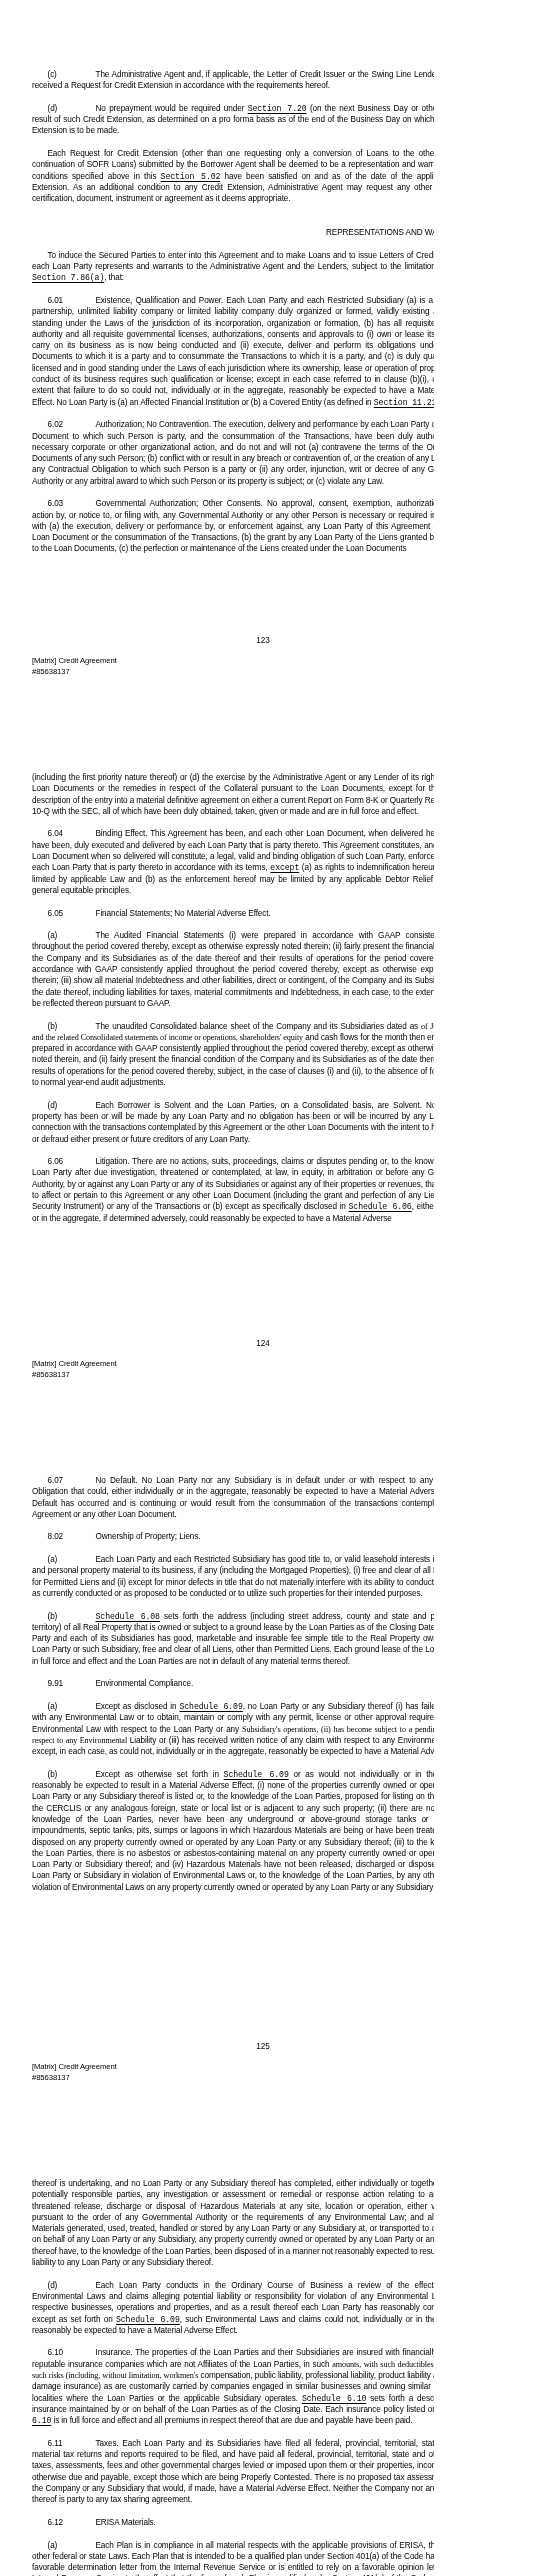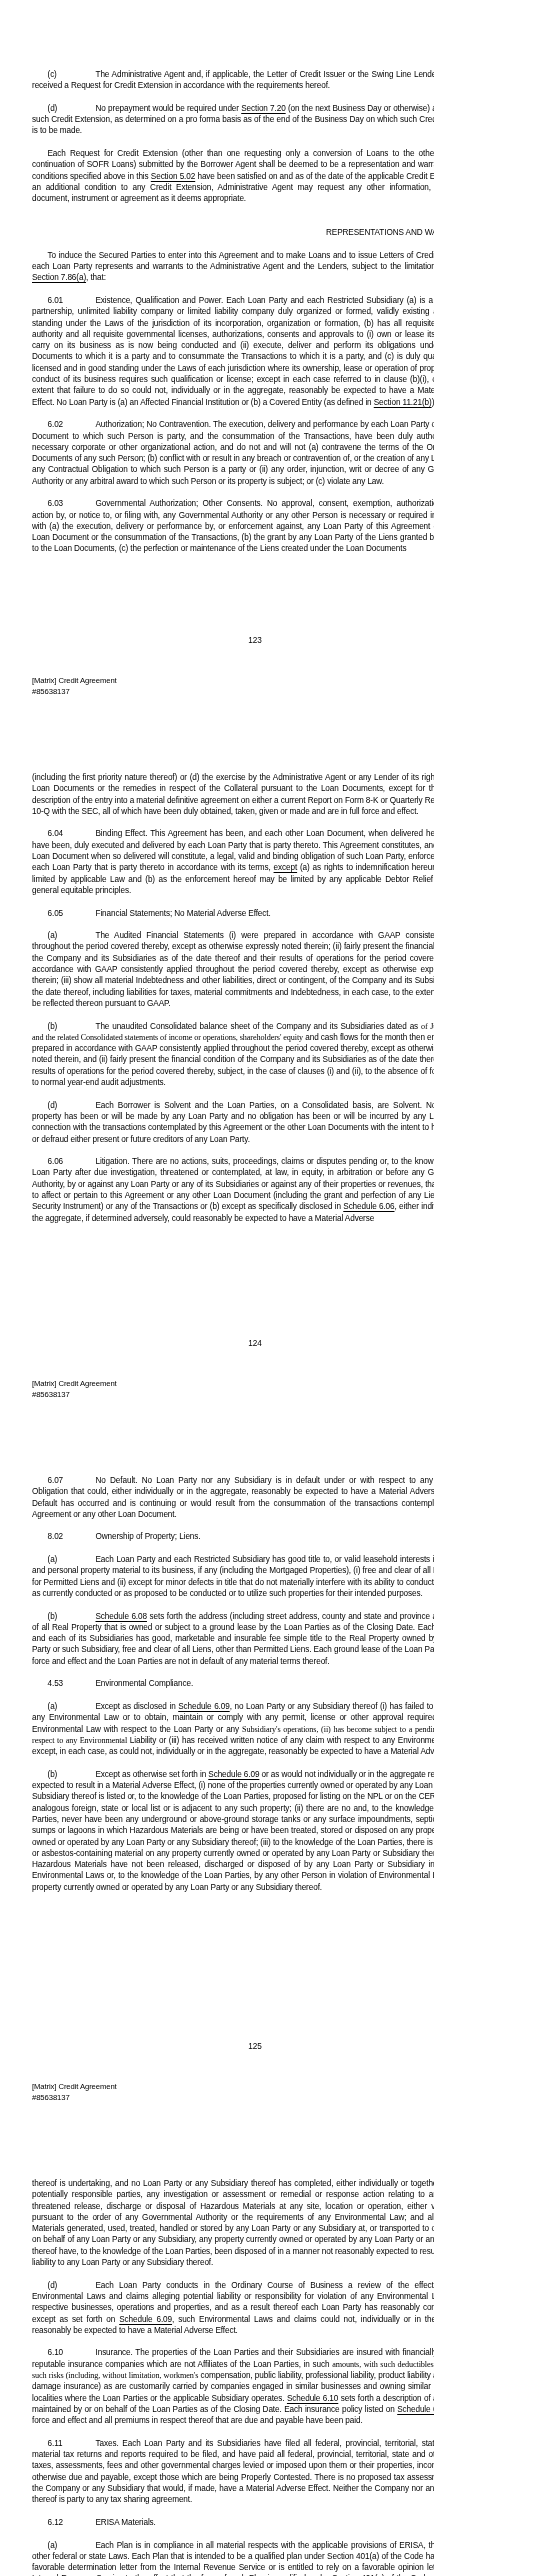--- a/index.html
+++ b/index.html
@@ -20,23 +20,23 @@
     position:absolute;left:32px;top:69px;width:446px;
     max-height:570px;overflow:hidden;
     text-align:justify;
   }
   .content > :first-child{margin-top:0;}
   .para{margin:11.3px 0 0 0;text-indent:15.5px;}
   .para.cont{text-indent:0;}
   .plabel{display:inline-block;min-width:48px;text-indent:0;}
   .heading{margin:11.3px 0 0 0;text-align:right;text-indent:0;}
   .serif{font-family:"Liberation Serif","DejaVu Serif",serif;}
-  u{text-decoration:underline;text-underline-offset:1.5px;}
-  .page-number{position:absolute;top:635px;left:32px;width:446px;text-align:center;}
-  .page-footer{position:absolute;top:656px;left:32px;font-size:7.7px;line-height:10.8px;margin-top:20px;}
+  u{text-decoration:underline;text-underline-offset:1.5px;font-family:Liberation Mono, monospace;}
+  .page-number{position:absolute;top:635px;left:40px;width:446px;text-align:center;}
+  .page-footer{position:absolute;top:656px;left:32px;font-size:7.7px;line-height:10.8px;}
 </style>
 </head>
 <body>
 
 <div class="canvas">
     <section class="page">
       <div class="content">
         <p class="para"><span class="plabel">(c)</span><span class="ptext">The Administrative Agent and, if applicable, the Letter of Credit Issuer or the Swing Line Lender shall have received a Request for Credit Extension in accordance with the requirements hereof.</span></p>
         <p class="para"><span class="plabel">(d)</span><span class="ptext">No prepayment would be required under <u>Section 7.20</u> (on the next Business Day or otherwise) as a result of such Credit Extension, as determined on a pro forma basis as of the end of the Business Day on which such Credit Extension is to be made.</span></p>
         <p class="para"><span class="ptext">Each Request for Credit Extension (other than one requesting only a conversion of Loans to the other Type or a continuation of SOFR Loans) submitted by the Borrower Agent shall be deemed to be a representation and warranty that the conditions specified above in this <u>Section 5.02</u> have been satisfied on and as of the date of the applicable Credit Extension.  As an additional condition to any Credit Extension, Administrative Agent may request any other information, certification, document, instrument or agreement as it deems appropriate.</span></p>
@@ -70,21 +70,21 @@
         <div>[Matrix] Credit Agreement</div>
         <div>#85638137</div>
       </div>
     </section>
     <section class="page">
       <div class="content">
         <p class="para"><span class="plabel">6.07</span><span class="ptext">No Default.  No Loan Party nor any Subsidiary is in default under or with respect to any Contractual Obligation that could, either individually or in the aggregate, reasonably be expected to have a Material Adverse Effect.  No Default has occurred and is continuing or would result from the consummation of the transactions contemplated by this Agreement or any other Loan Document.</span></p>
         <p class="para"><span class="plabel">8.02</span><span class="ptext">Ownership of Property; Liens.</span></p>
         <p class="para"><span class="plabel">(a)</span><span class="ptext">Each Loan Party and each Restricted Subsidiary has good title to, or valid leasehold interests in, all its real and personal property material to its business, if any (including the Mortgaged Properties), (i) free and clear of all Liens except for Permitted Liens and (ii) except for minor defects in title that do not materially interfere with its ability to conduct its business as currently conducted or as proposed to be conducted or to utilize such properties for their intended purposes.</span></p>
         <p class="para"><span class="plabel">(b)</span><span class="ptext"><u>Schedule 6.08</u> sets forth the address (including street address, county and state and province and territory) of all Real Property that is owned or subject to a ground lease by the Loan Parties as of the Closing Date.  Each Loan Party and each of its Subsidiaries has good, marketable and insurable fee simple title to the Real Property owned by such Loan Party or such Subsidiary, free and clear of all Liens, other than Permitted Liens.  Each ground lease of the Loan Parties is in full force and effect and the Loan Parties are not in default of any material terms thereof.</span></p>
-        <p class="para"><span class="plabel">4.53</span><span class="ptext">Environmental Compliance.</span></p>
+        <p class="para"><span class="plabel">9.91</span><span class="ptext">Environmental Compliance.</span></p>
         <p class="para"><span class="plabel">(a)</span><span class="ptext">Except as disclosed in <u>Schedule 6.09</u>, no Loan Party or any Subsidiary thereof (i) has failed to comply with any Environmental Law or to obtain, maintain or comply with any permit, license or other approval required under any Environmental Law with respect to the Loan Party or any <span class="serif">Subsidiary's operations, (ii) has become subject to a pending claim with respect to any Environmental</span> Liability or (iii) has received written notice of any claim with respect to any Environmental Liability except, in each case, as could not, individually or in the aggregate, reasonably be expected to have a Material Adverse Effect.</span></p>
         <p class="para"><span class="plabel">(b)</span><span class="ptext">Except as otherwise set forth in <u>Schedule 6.09</u> or as would not individually or in the aggregate reasonably be expected to result in a Material Adverse Effect, (i) none of the properties currently owned or operated by any Loan Party or any Subsidiary thereof is listed or, to the knowledge of the Loan Parties, proposed for listing on the NPL or on the CERCLIS or any analogous foreign, state or local list or is adjacent to any such property; (ii) there are no and, to the knowledge of the Loan Parties, never have been any underground or above-ground storage tanks or any surface impoundments, septic tanks, pits, sumps or lagoons in which Hazardous Materials are being or have been treated, stored or disposed on any property currently owned or operated by any Loan Party or any Subsidiary thereof; (iii) to the knowledge of the Loan Parties, there is no asbestos or asbestos-containing material on any property currently owned or operated by any Loan Party or Subsidiary thereof; and (iv) Hazardous Materials have not been released, discharged or disposed of by any Loan Party or Subsidiary in violation of Environmental Laws or, to the knowledge of the Loan Parties, by any other Person in violation of Environmental Laws on any property currently owned or operated by any Loan Party or any Subsidiary thereof.</span></p>
       </div>
       <div class="page-number">125</div>
       <div class="page-footer">
         <div>[Matrix] Credit Agreement</div>
         <div>#85638137</div>
       </div>
     </section>
     <section class="page">

